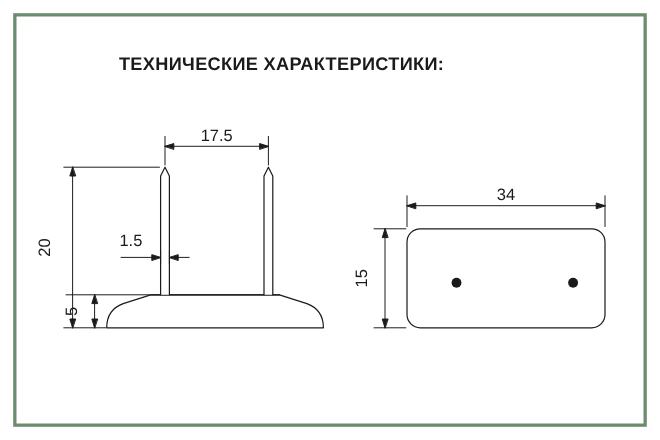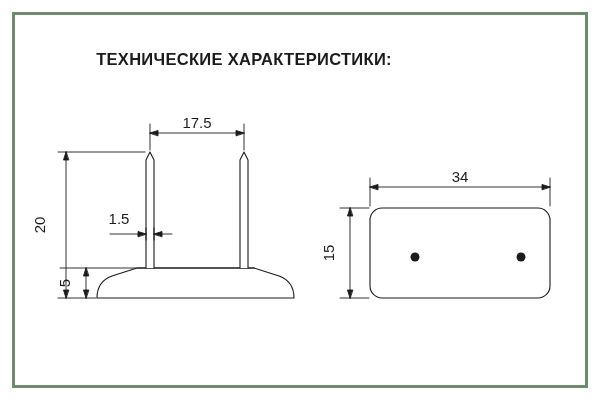--- a/index.html
+++ b/index.html
@@ -24,21 +24,21 @@
     left: 12px;
     top: 12px;
     width: 576px;
     height: 376px;
     border: 3px solid #6e8b6e;
     box-sizing: border-box;
     background: #ffffff;
   }
   .title {
     position: absolute;
-    left: 0;
+    left: 12px;
     top: 50px;
     width: 488px;
     text-align: center;
     font-size: 16.5px;
     font-weight: bold;
     letter-spacing: 0.3px;
     color: #1b1b1b;
   }
   svg.drawing {
     position: absolute;

